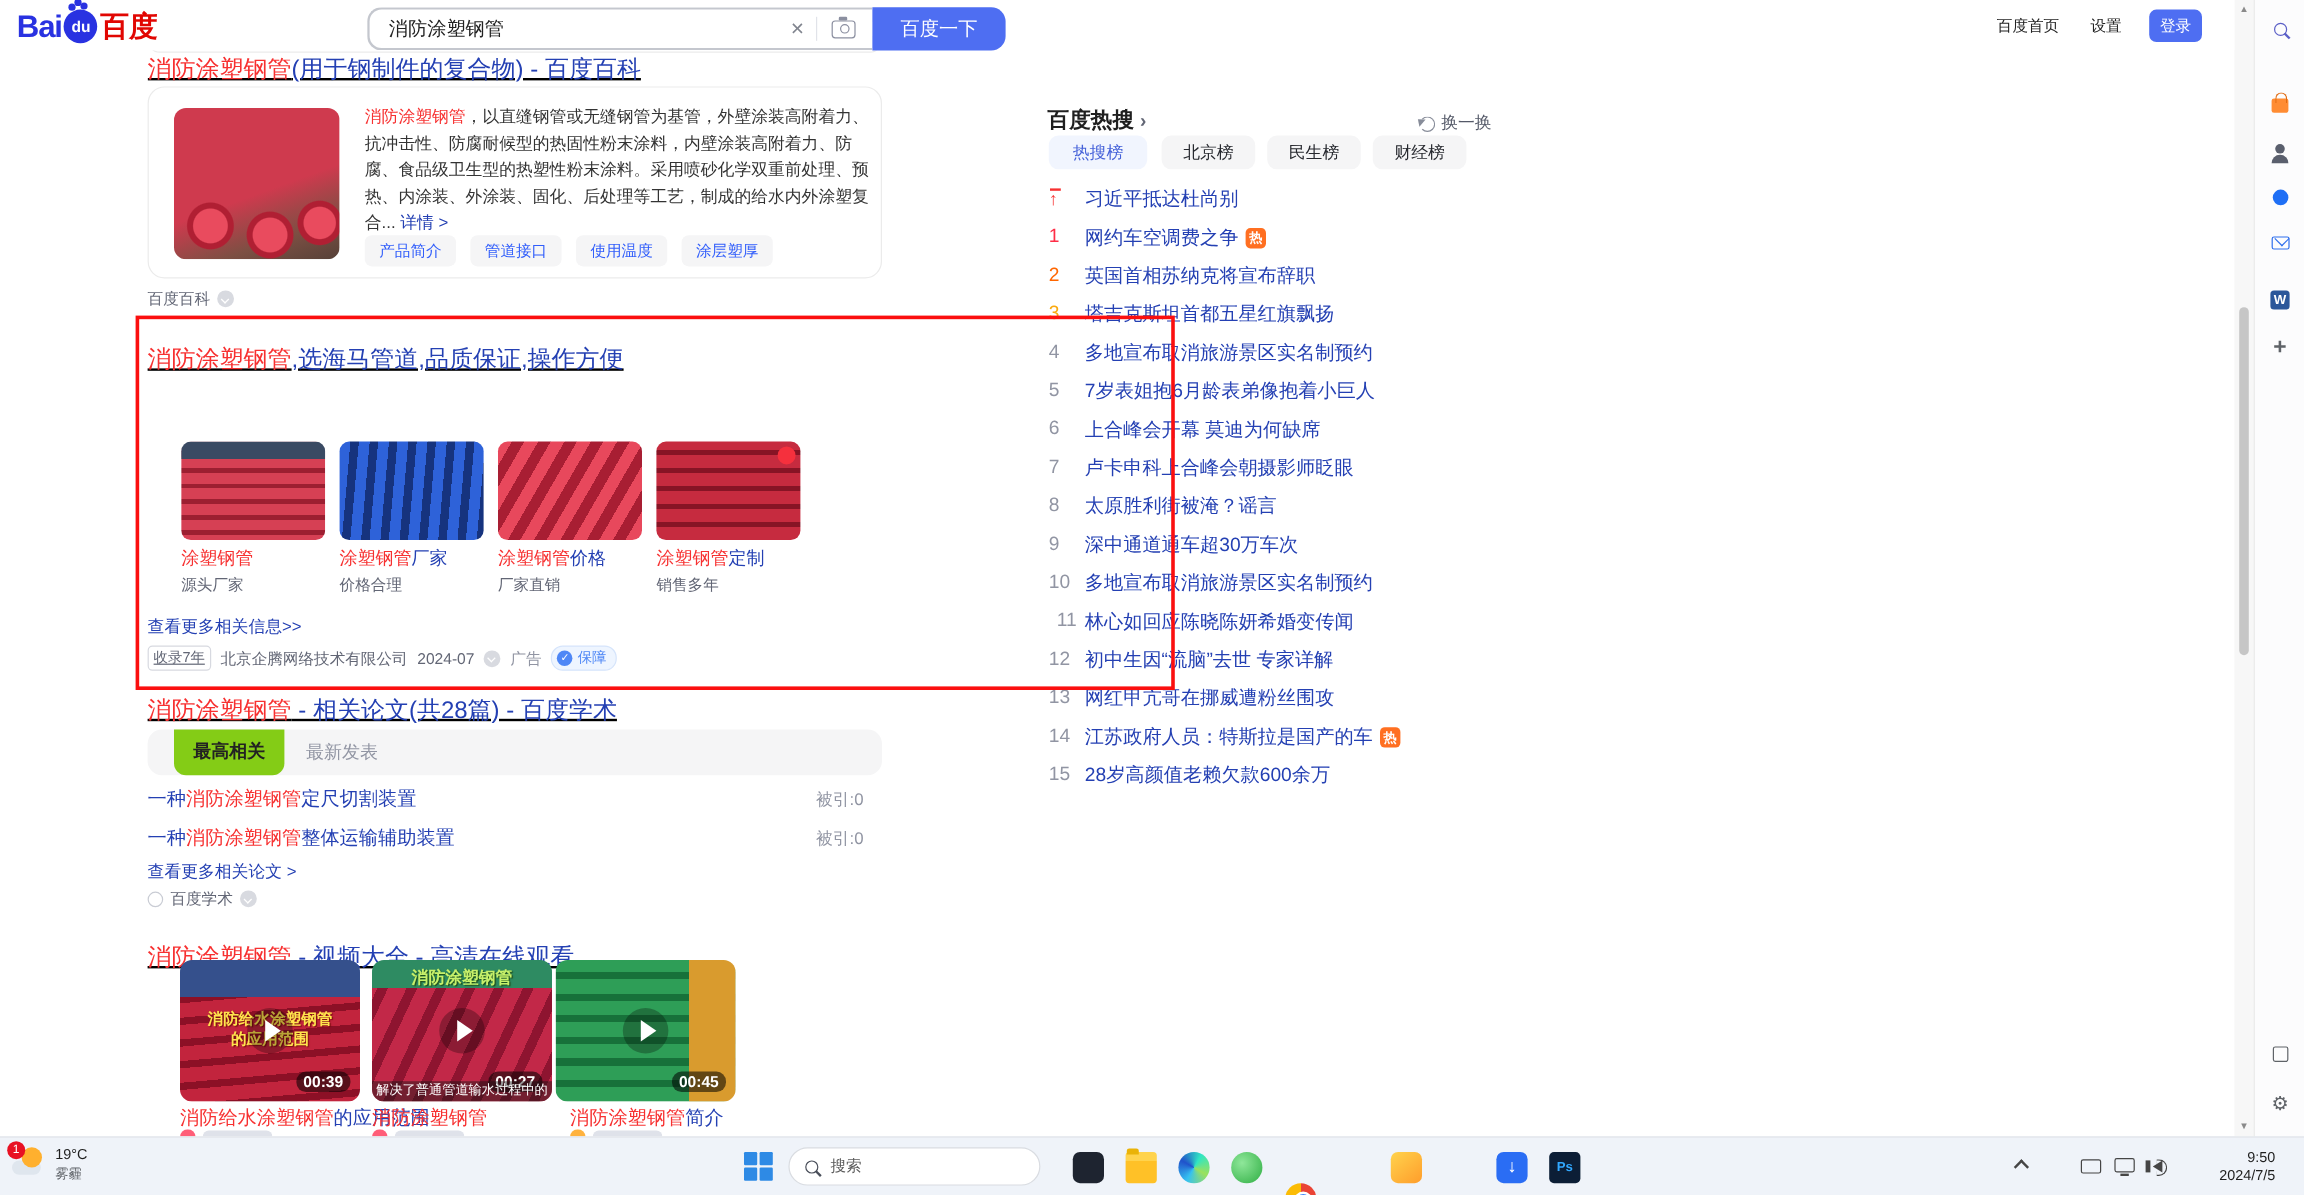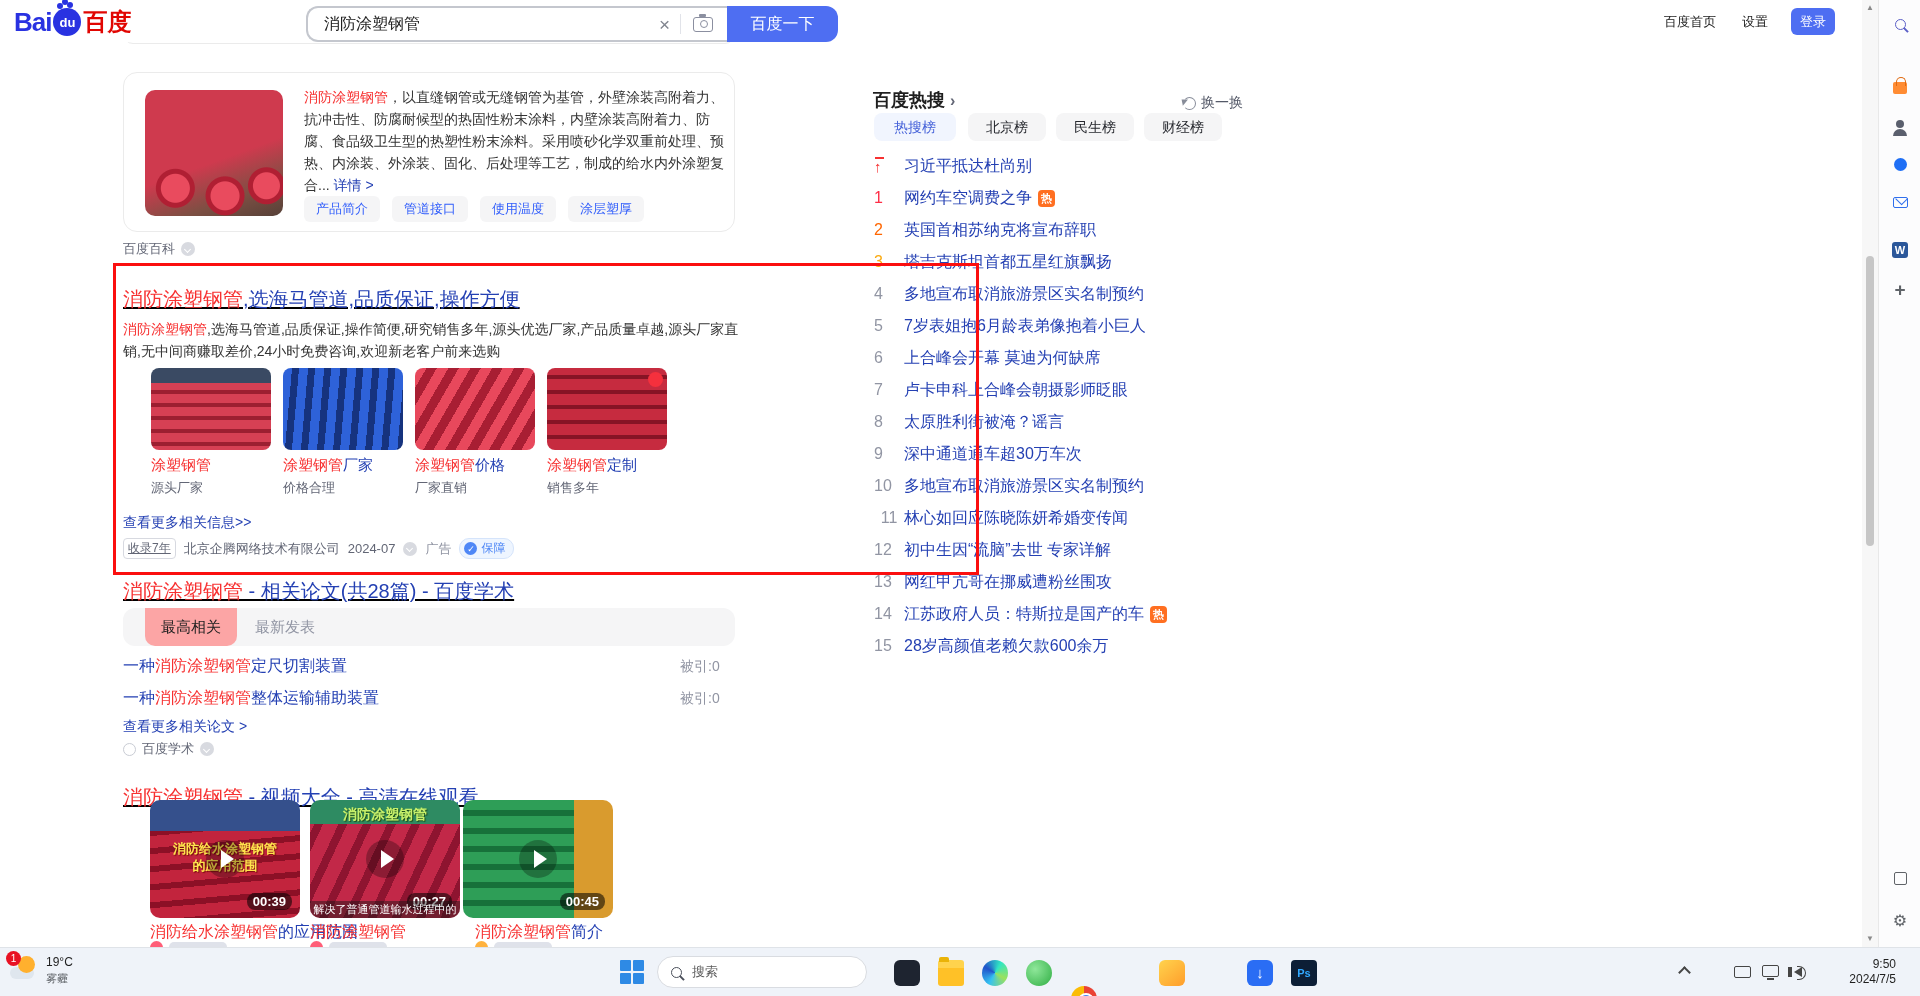--- a/index.html
+++ b/index.html
@@ -78,22 +78,22 @@
   .ad-foot { left:123px; top:538px; display:flex; align-items:center; gap:8px; font-size:13px; color:#626675; }
   .agepill { border:1px solid #d7d9e0; border-radius:4px; font-size:12px; padding:1px 4px; color:#626675;text-decoration:underline; }
   .adlabel { color:#9195a3; }
   .gpill { display:flex; align-items:center; gap:4px; background:#eef5ff; border:1px solid #d5e4fb;
     border-radius:10px; padding:1px 8px 1px 4px; color:#4e87f6; font-size:12px; }
   .gpill .chk { width:13px; height:13px; border-radius:50%; background:#4e87f6; color:#fff; font-size:9px;
     display:flex; align-items:center; justify-content:center; }
 
   
   .tabbar { left:123px; top:608px; width:612px; height:38px; background:#f5f5f6; border-radius:12px; }
-  .tab-active { left:145px; top:608px; width:92px; height:38px; background:#fca5a5; border-radius:0 0 10px 10px;
-    text-align:center; line-height:38px; font-size:15px; color:#222; font-weight:normal; }
+  .tab-active { left:145px; top:608px; width:92px; height:38px; background:#84cc16; border-radius:0 0 10px 10px;
+    text-align:center; line-height:38px; font-size:15px; color:#222; font-weight:bold; }
   .tab-inactive { left:255px; top:618px; font-size:15px; color:#9195a3; }
   .paper { font-size:16px; text-decoration:none; white-space:nowrap; }
   .cites { font-size:14px; color:#9195a3; }
 
   
   .vthumb { top:800px; width:150px; height:118px; border-radius:10px; overflow:hidden; }
   .vthumb.v1 { background:linear-gradient(180deg,#35508c 0 26%,transparent 26%),
     repeating-linear-gradient(175deg,#c2243d 0 12px,#8c1026 12px 18px); }
   .vthumb.v2 { background:linear-gradient(180deg,#2e8b62 0 20%,transparent 20%),
     repeating-linear-gradient(115deg,#c22848 0 14px,#8e1430 14px 22px); }
@@ -223,36 +223,38 @@
       <span class="clr">×</span>
       <span class="vdiv"></span>
       <span class="cam"></span>
     </div>
     <button class="abs sbtn">百度一下</button>
     <a class="abs nav-home">百度首页</a>
     <a class="abs nav-set">设置</a>
     <button class="abs login">登录</button>
   </div>
 
+  <div class="abs b-title-clip">
+    <a class="rtitle"><span class="em">消防涂塑钢管</span><span class="bl">(用于钢制件的复合物) - 百度百科</span></a>
+  </div>
   <div class="abs card1"></div>
   <div class="abs card1-img"></div>
   <div class="abs tagrow">
     <span class="tag">产品简介</span>
     <span class="tag">管道接口</span>
     <span class="tag">使用温度</span>
     <span class="tag">涂层塑厚</span>
   </div>
   <div class="abs b-desc"><span class="em">消防涂塑钢管</span><span>，以直缝钢管或无缝钢管为基管，外壁涂装高附着力、抗冲击性、防腐耐候型的热固性粉末涂料，内壁涂装高附着力、防腐、食品级卫生型的热塑性粉末涂料。采用喷砂化学双重前处理、预热、内涂装、外涂装、固化、后处理等工艺，制成的给水内外涂塑复合...</span> <a class="b-more">详情 &gt;</a></div>
   <div class="abs src-line" style="left:123px; top:240px;">
     <span>百度百科</span>
     <span class="chev-circ"></span>
   </div>
 
   <a class="abs rtitle" style="left:123px; top:286px;"><span class="em">消防涂塑钢管</span><span class="bl">,选海马管道,品质保证,操作方便</span></a>
-  <div class="abs ad-desc"><span class="em">消防涂塑钢管</span><span>,选海马管道,品质保证,操作简便,研究销售多年,源头优选厂家,产品质量卓越,源头厂家直销,无中间商赚取差价,24小时免费咨询,欢迎新老客户前来选购</span></div>
 
   <div class="abs adimg i1" style="left:151px;"></div>
   <div class="abs adimg i2" style="left:283px;"></div>
   <div class="abs adimg i3" style="left:415px;"></div>
   <div class="abs adimg i4" style="left:547px;">
       <span class="corner-badge"></span>
     </div>
 
   <a class="abs adcap" style="left:151px;"><span class="em">涂塑钢管</span><span class="bl"></span></a>
   <a class="abs adcap" style="left:283px;"><span class="em">涂塑钢管</span><span class="bl">厂家</span></a>

